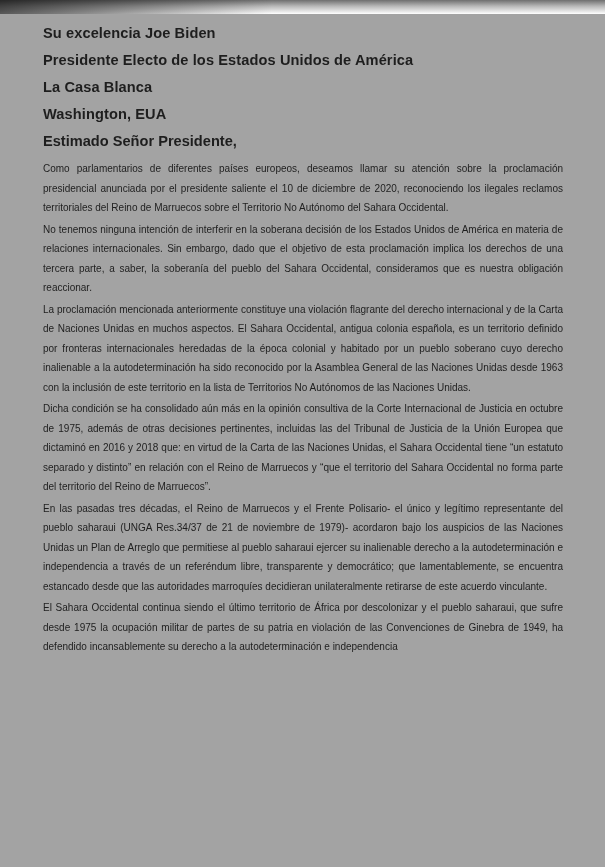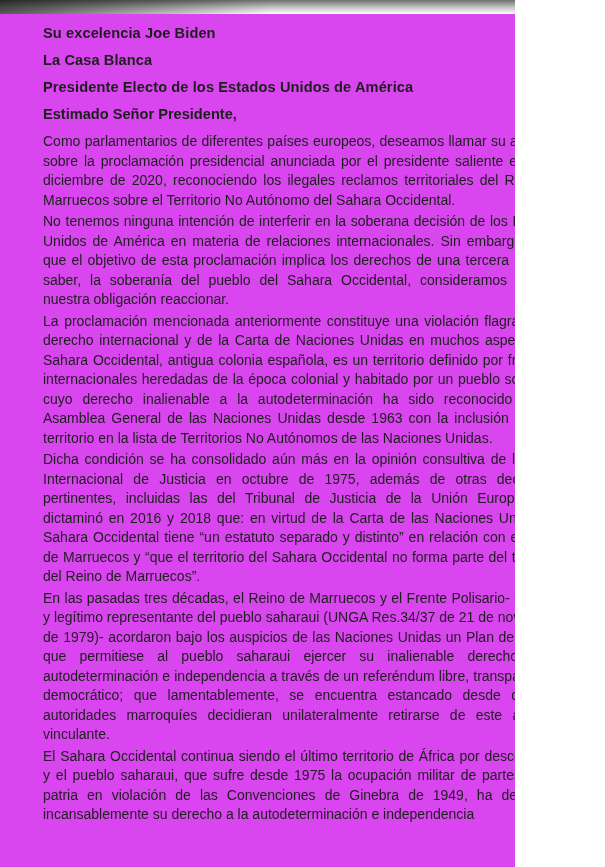--- a/index.html
+++ b/index.html
@@ -2,24 +2,24 @@
 <html lang="es"><head>
 <meta charset="utf-8">
 <style>
   html, body {
     margin: 0;
     padding: 0;
     background: #ffffff;
   }
   .page {
     position: relative;
-    width: 515px;
+    width: 605px;
     height: 867px;
     margin: 0;
-    background: #d946ef;
+    background: #a3a3a3;
     overflow: hidden;
     font-family: "Liberation Sans", "DejaVu Sans", sans-serif;
     color: #1e1e1e;
   }
   .top-shadow {
     position: absolute;
     top: 0;
     left: 0;
     width: 605px;
     height: 14px;
@@ -44,38 +44,39 @@
     letter-spacing: 0.1px;
   }
   .salutation {
     margin: 0 0 8px 0;
     font-size: 14.6px;
     line-height: 20px;
     font-weight: bold;
   }
   .body-text p {
     margin: 0 0 2px 0;
-    font-size: 14px;
+    font-size: 10px;
     line-height: 19.5px;
     text-align: justify;
     text-justify: inter-word;
     font-weight: normal;
   }
 </style>
 </head>
 <body>
 
 <div class="page">
   <div class="top-shadow"></div>
   <div class="content">
 
     <div class="address">
       <p>Su excelencia Joe Biden</p>
+      <p>Presidente Electo de los Estados Unidos de América</p>
       <p>La Casa Blanca</p>
-      <p>Presidente Electo de los Estados Unidos de América</p>
+      <p>Washington, EUA</p>
     </div>
 
     <p class="salutation">Estimado Señor Presidente,</p>
 
     <div class="body-text">
       <p>Como parlamentarios de diferentes países europeos, deseamos llamar su atención sobre la proclamación presidencial anunciada por el presidente saliente el 10 de diciembre de 2020, reconociendo los ilegales reclamos territoriales del Reino de Marruecos sobre el Territorio No Autónomo del Sahara Occidental.</p>
       <p>No tenemos ninguna intención de interferir en la soberana decisión de los Estados Unidos de América en materia de relaciones internacionales. Sin embargo, dado que el objetivo de esta proclamación implica los derechos de una tercera parte, a saber, la soberanía del pueblo del Sahara Occidental, consideramos que es nuestra obligación reaccionar.</p>
       <p>La proclamación mencionada anteriormente constituye una violación flagrante del derecho internacional y de la Carta de Naciones Unidas en muchos aspectos. El Sahara Occidental, antigua colonia española, es un territorio definido por fronteras internacionales heredadas de la época colonial y habitado por un pueblo soberano cuyo derecho inalienable a la autodeterminación ha sido reconocido por la Asamblea General de las Naciones Unidas desde 1963 con la inclusión de este territorio en la lista de Territorios No Autónomos de las Naciones Unidas.</p>
       <p>Dicha condición se ha consolidado aún más en la opinión consultiva de la Corte Internacional de Justicia en octubre de 1975, además de otras decisiones pertinentes, incluidas las del Tribunal de Justicia de la Unión Europea que dictaminó en 2016 y 2018 que: en virtud de la Carta de las Naciones Unidas, el Sahara Occidental tiene “un estatuto separado y distinto” en relación con el Reino de Marruecos y “que el territorio del Sahara Occidental no forma parte del territorio del Reino de Marruecos”.</p>
       <p>En las pasadas tres décadas, el Reino de Marruecos y el Frente Polisario- el único y legítimo representante del pueblo saharaui (UNGA Res.34/37 de 21 de noviembre de 1979)- acordaron bajo los auspicios de las Naciones Unidas un Plan de Arreglo que permitiese al pueblo saharaui ejercer su inalienable derecho a la autodeterminación e independencia a través de un referéndum libre, transparente y democrático; que lamentablemente, se encuentra estancado desde que las autoridades marroquíes decidieran unilateralmente retirarse de este acuerdo vinculante.</p>

